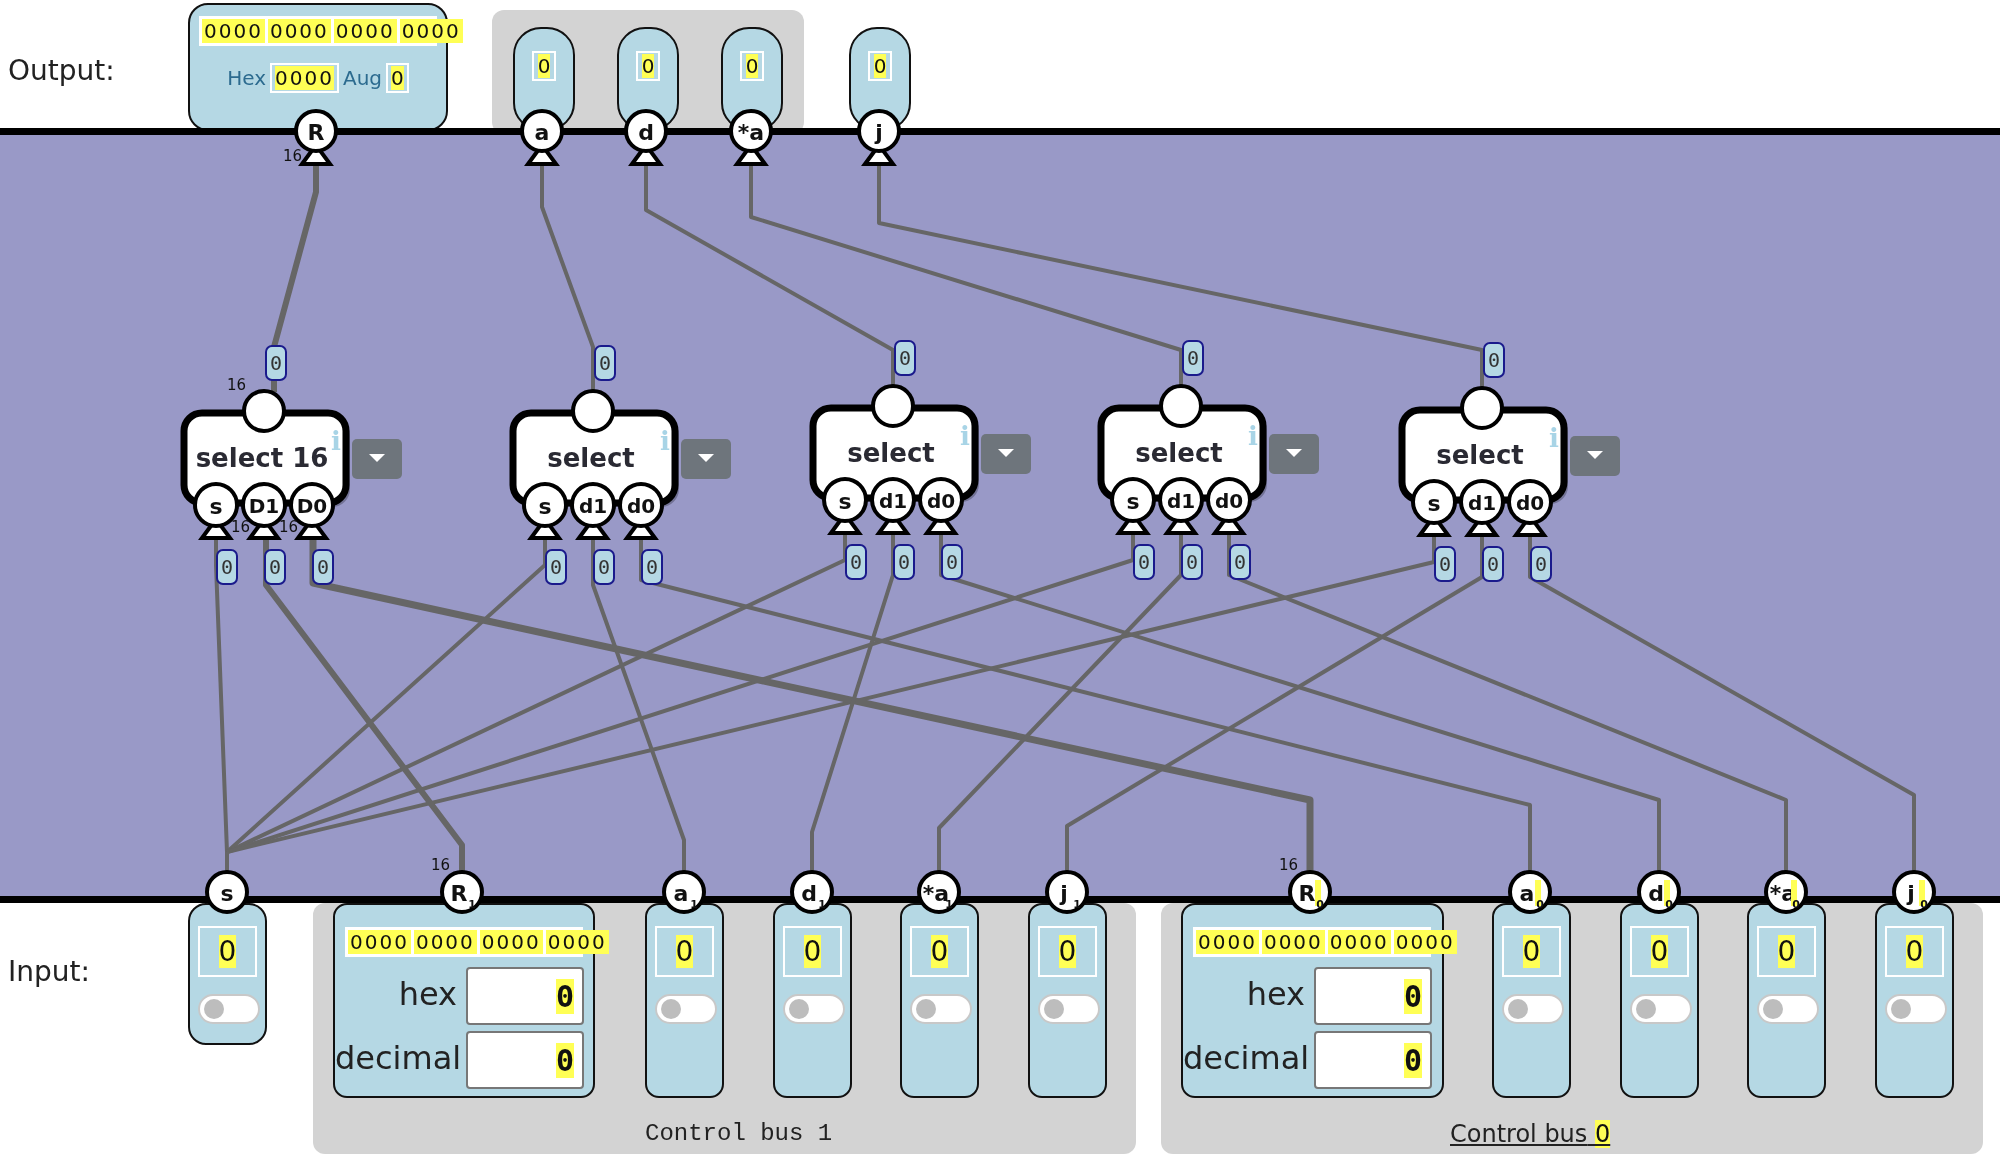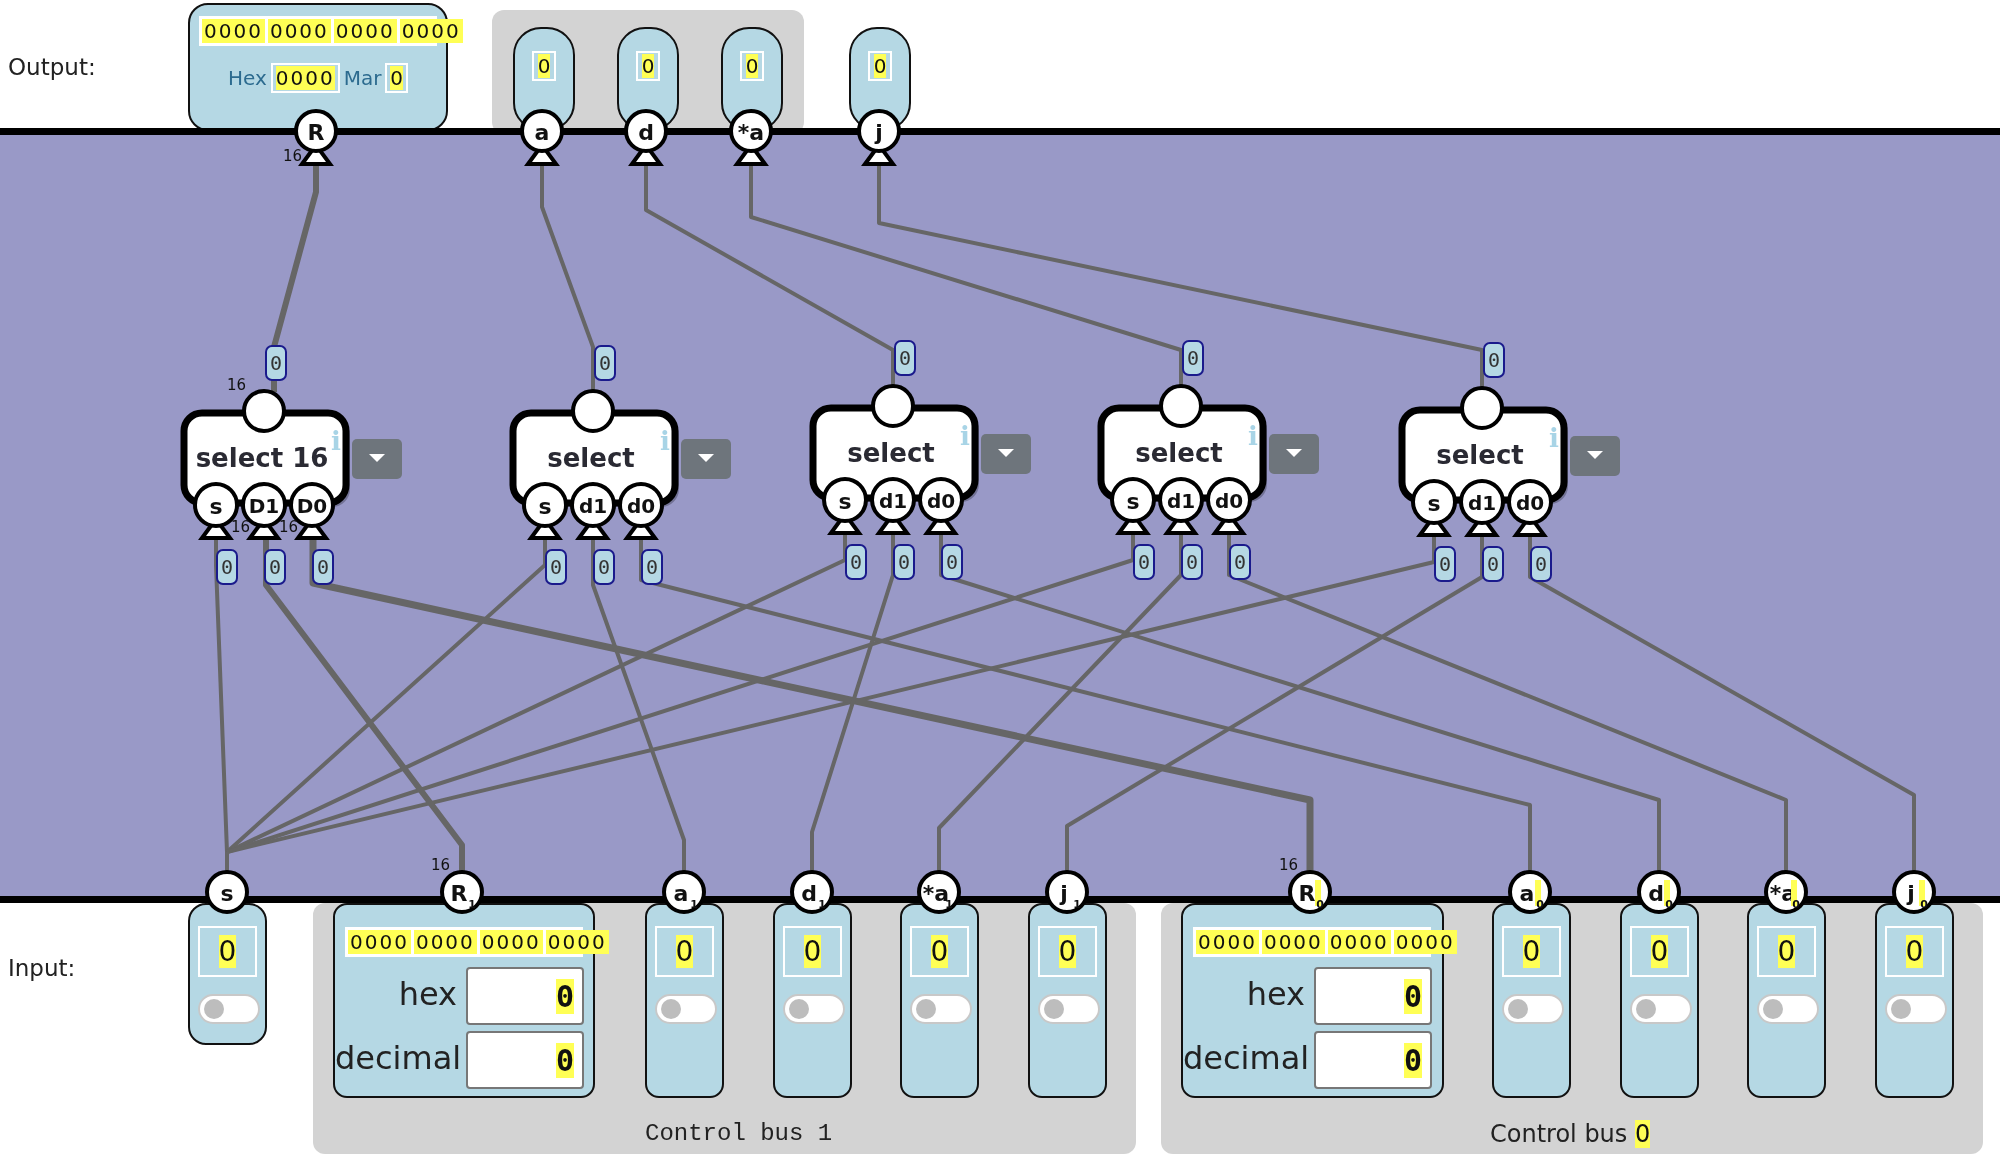--- a/index.html
+++ b/index.html
@@ -1,19 +1,19 @@
 <!DOCTYPE html>
 <html><head>
 <meta charset="utf-8">
 <style>
   html, body { margin:0; padding:0; background:#ffffff; }
   body { width:2000px; height:1174px; position:relative; overflow:hidden;
          font-family:"DejaVu Sans", sans-serif; }
   #stage { position:absolute; left:0; top:0; width:2000px; height:1174px; }
-  .lbl-side { position:absolute; font-size:23px; color:#222; }
+  .lbl-side { position:absolute; font-size:28px; color:#222; }
   .box { position:absolute; background:#b5d8e4; border:2.5px solid #111; box-sizing:border-box; }
   .group { position:absolute; background:#d3d3d3; border-radius:12px; }
   .bits { position:absolute; display:flex; gap:3px; background:#fff; padding:3px; box-sizing:border-box; }
   .bits span { background:#ffff55; font-family:"DejaVu Sans", sans-serif; color:#111; letter-spacing:2px; padding:0 2px; }
   .digit { background:#ffff55; color:#111; }
   .valbox { position:absolute; border:2px solid #fff; box-sizing:border-box; display:flex; align-items:center; justify-content:center; }
   .toggle { position:absolute; width:62px; height:30px; border-radius:16px; background:#fff; border:2px solid #c8c8c8; box-sizing:border-box; }
   .toggle::after { content:""; position:absolute; left:4px; top:3px; width:20px; height:20px; border-radius:50%; background:#bdbdbd; }
   .numfield { position:absolute; background:#fff; border:2px solid #777; border-radius:4px; box-sizing:border-box;
               display:flex; align-items:center; justify-content:flex-end; padding-right:8px;
@@ -34,21 +34,21 @@
   <div class="box" style="left:188px; top:3px; width:260px; height:128px; border-radius:20px;">
     <div class="bits" style="left:9px; top:11px; width:238px; height:30px; font-size:20px;">
       <span>0000</span>
       <span>0000</span>
       <span>0000</span>
       <span>0000</span>
     </div>
     <div style="position:absolute; left:0; right:0; top:58px; display:flex; justify-content:center; align-items:center; gap:4px; font-size:20px;">
       <span style="color:#2c6b8f">Hex</span>
       <span style="border:2px solid #fff; padding:1px 3px;"><span class="digit" style="letter-spacing:2px;">0000</span></span>
-      <span style="color:#2c6b8f">Mar</span>
+      <span style="color:#2c6b8f">Aug</span>
       <span style="border:2px solid #fff; padding:1px 3px;"><span class="digit">0</span></span>
     </div>
   </div>
 
   <div class="box" style="left:513px; top:27px; width:62px; height:104px; border-radius:28px;">
     <div class="valbox" style="left:17px; top:22px; width:24px; height:30px; font-size:20px;">
         <span class="digit">0</span>
       </div>
   </div>
   <div class="box" style="left:617px; top:27px; width:62px; height:104px; border-radius:28px;">
@@ -63,21 +63,21 @@
   </div>
   <div class="box" style="left:849px; top:27px; width:62px; height:104px; border-radius:28px;">
     <div class="valbox" style="left:17px; top:22px; width:24px; height:30px; font-size:20px;">
         <span class="digit">0</span>
       </div>
   </div>
 
   <div class="group" style="left:313px; top:903px; width:823px; height:251px;"></div>
   <div class="group" style="left:1161px; top:903px; width:822px; height:251px;"></div>
   <div class="buslbl" style="left:645px; top:1120px;font-family:Liberation Mono, monospace;">Control bus 1</div>
-  <div class="buslbl" style="left:1490px; top:1120px;"><span>Control bus</span> <span class="digit">0</span></div>
+  <div class="buslbl" style="left:1450px; top:1120px;text-decoration:underline;"><span>Control bus</span> <span class="digit">0</span></div>
 
   <div class="box" style="left:188px; top:903px; width:79px; height:142px; border-radius:18px;">
     <div class="valbox" style="left:8px; top:21px; width:59px; height:51px; font-size:28px;">
         <span class="digit">0</span>
       </div>
     <div class="toggle" style="left:8px; top:89px;"></div>
   </div>
 
   <div class="box" style="left:333px; top:903px; width:262px; height:195px; border-radius:14px;">
     <div class="bits" style="left:10px; top:22px; width:238px; height:30px; font-size:20px;">

